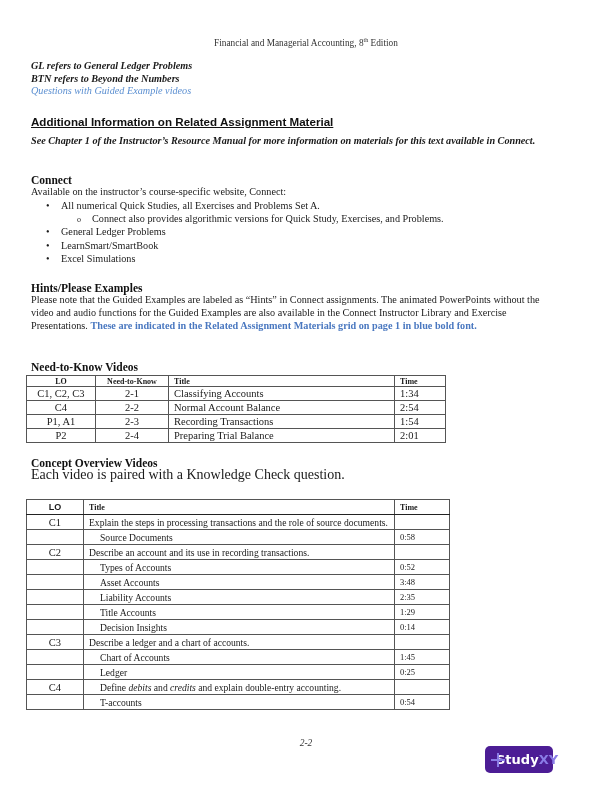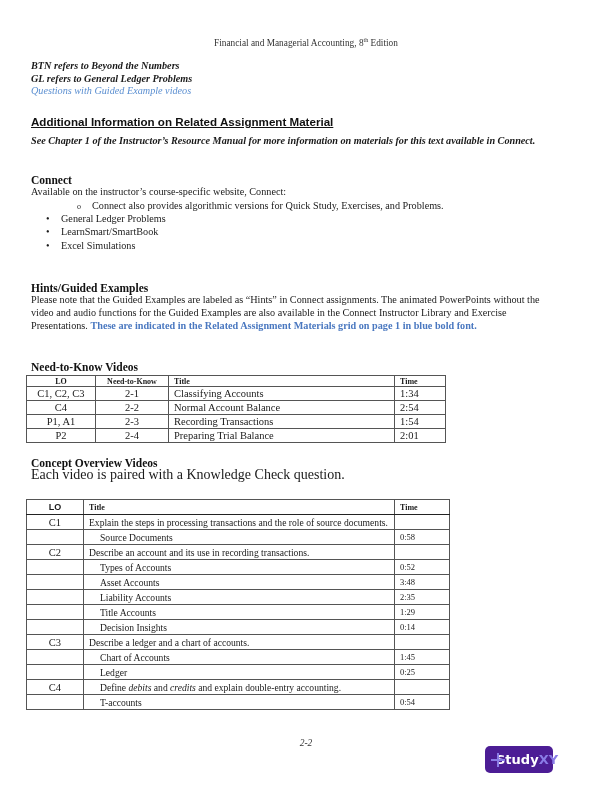--- a/index.html
+++ b/index.html
@@ -45,42 +45,43 @@
   .badge .xy { color: #8a7ce6; }
 </style>
 </head>
 <body>
 
 <div class="abs header">
   <span>Financial and Managerial Accounting, 8</span><sup>th</sup><span> Edition</span>
 </div>
 
 <div class="abs legend">
+  <div>GL refers to General Ledger Problems</div>
   <div>BTN refers to Beyond the Numbers</div>
-  <div>GL refers to General Ledger Problems</div>
   <div class="blue">Questions with Guided Example videos</div>
 </div>
 
 <div class="abs sec-title">Additional Information on Related Assignment Material</div>
 
 <div class="abs see-note">See Chapter 1 of the Instructor’s Resource Manual for more information on materials for this text available in Connect.</div>
 
 <div class="abs" style="left:31px; top:174px;">
   <div class="h2">Connect</div>
   <div class="para">Available on the instructor’s course-specific website, Connect:</div>
   <ul class="list">
+    <li>All numerical Quick Studies, all Exercises and Problems Set A.</li>
     <li class="sub">Connect also provides algorithmic versions for Quick Study, Exercises, and Problems.</li>
     <li>General Ledger Problems</li>
     <li>LearnSmart/SmartBook</li>
     <li>Excel Simulations</li>
   </ul>
 </div>
 
 <div class="abs" style="left:31px; top:282px;">
-  <div class="h2">Hints/Guided Examples</div>
+  <div class="h2">Hints/Please Examples</div>
   <div class="para"><span>Please note that the Guided Examples are labeled as “Hints” in Connect assignments. The animated PowerPoints without the video and audio functions for the Guided Examples are also available in the Connect Instructor Library and Exercise Presentations. </span><span class="blue-bold">These are indicated in the Related Assignment Materials grid on page 1 in blue bold font.</span></div>
 </div>
 
 <div class="abs h2" style="left:31px; top:361px;">Need-to-Know Videos</div>
 
 <table class="ntk">
   <thead>
     <tr>
       <th class="c" style="width:58px;">LO</th>
       <th class="c" style="width:62px;">Need-to-Know</th>

